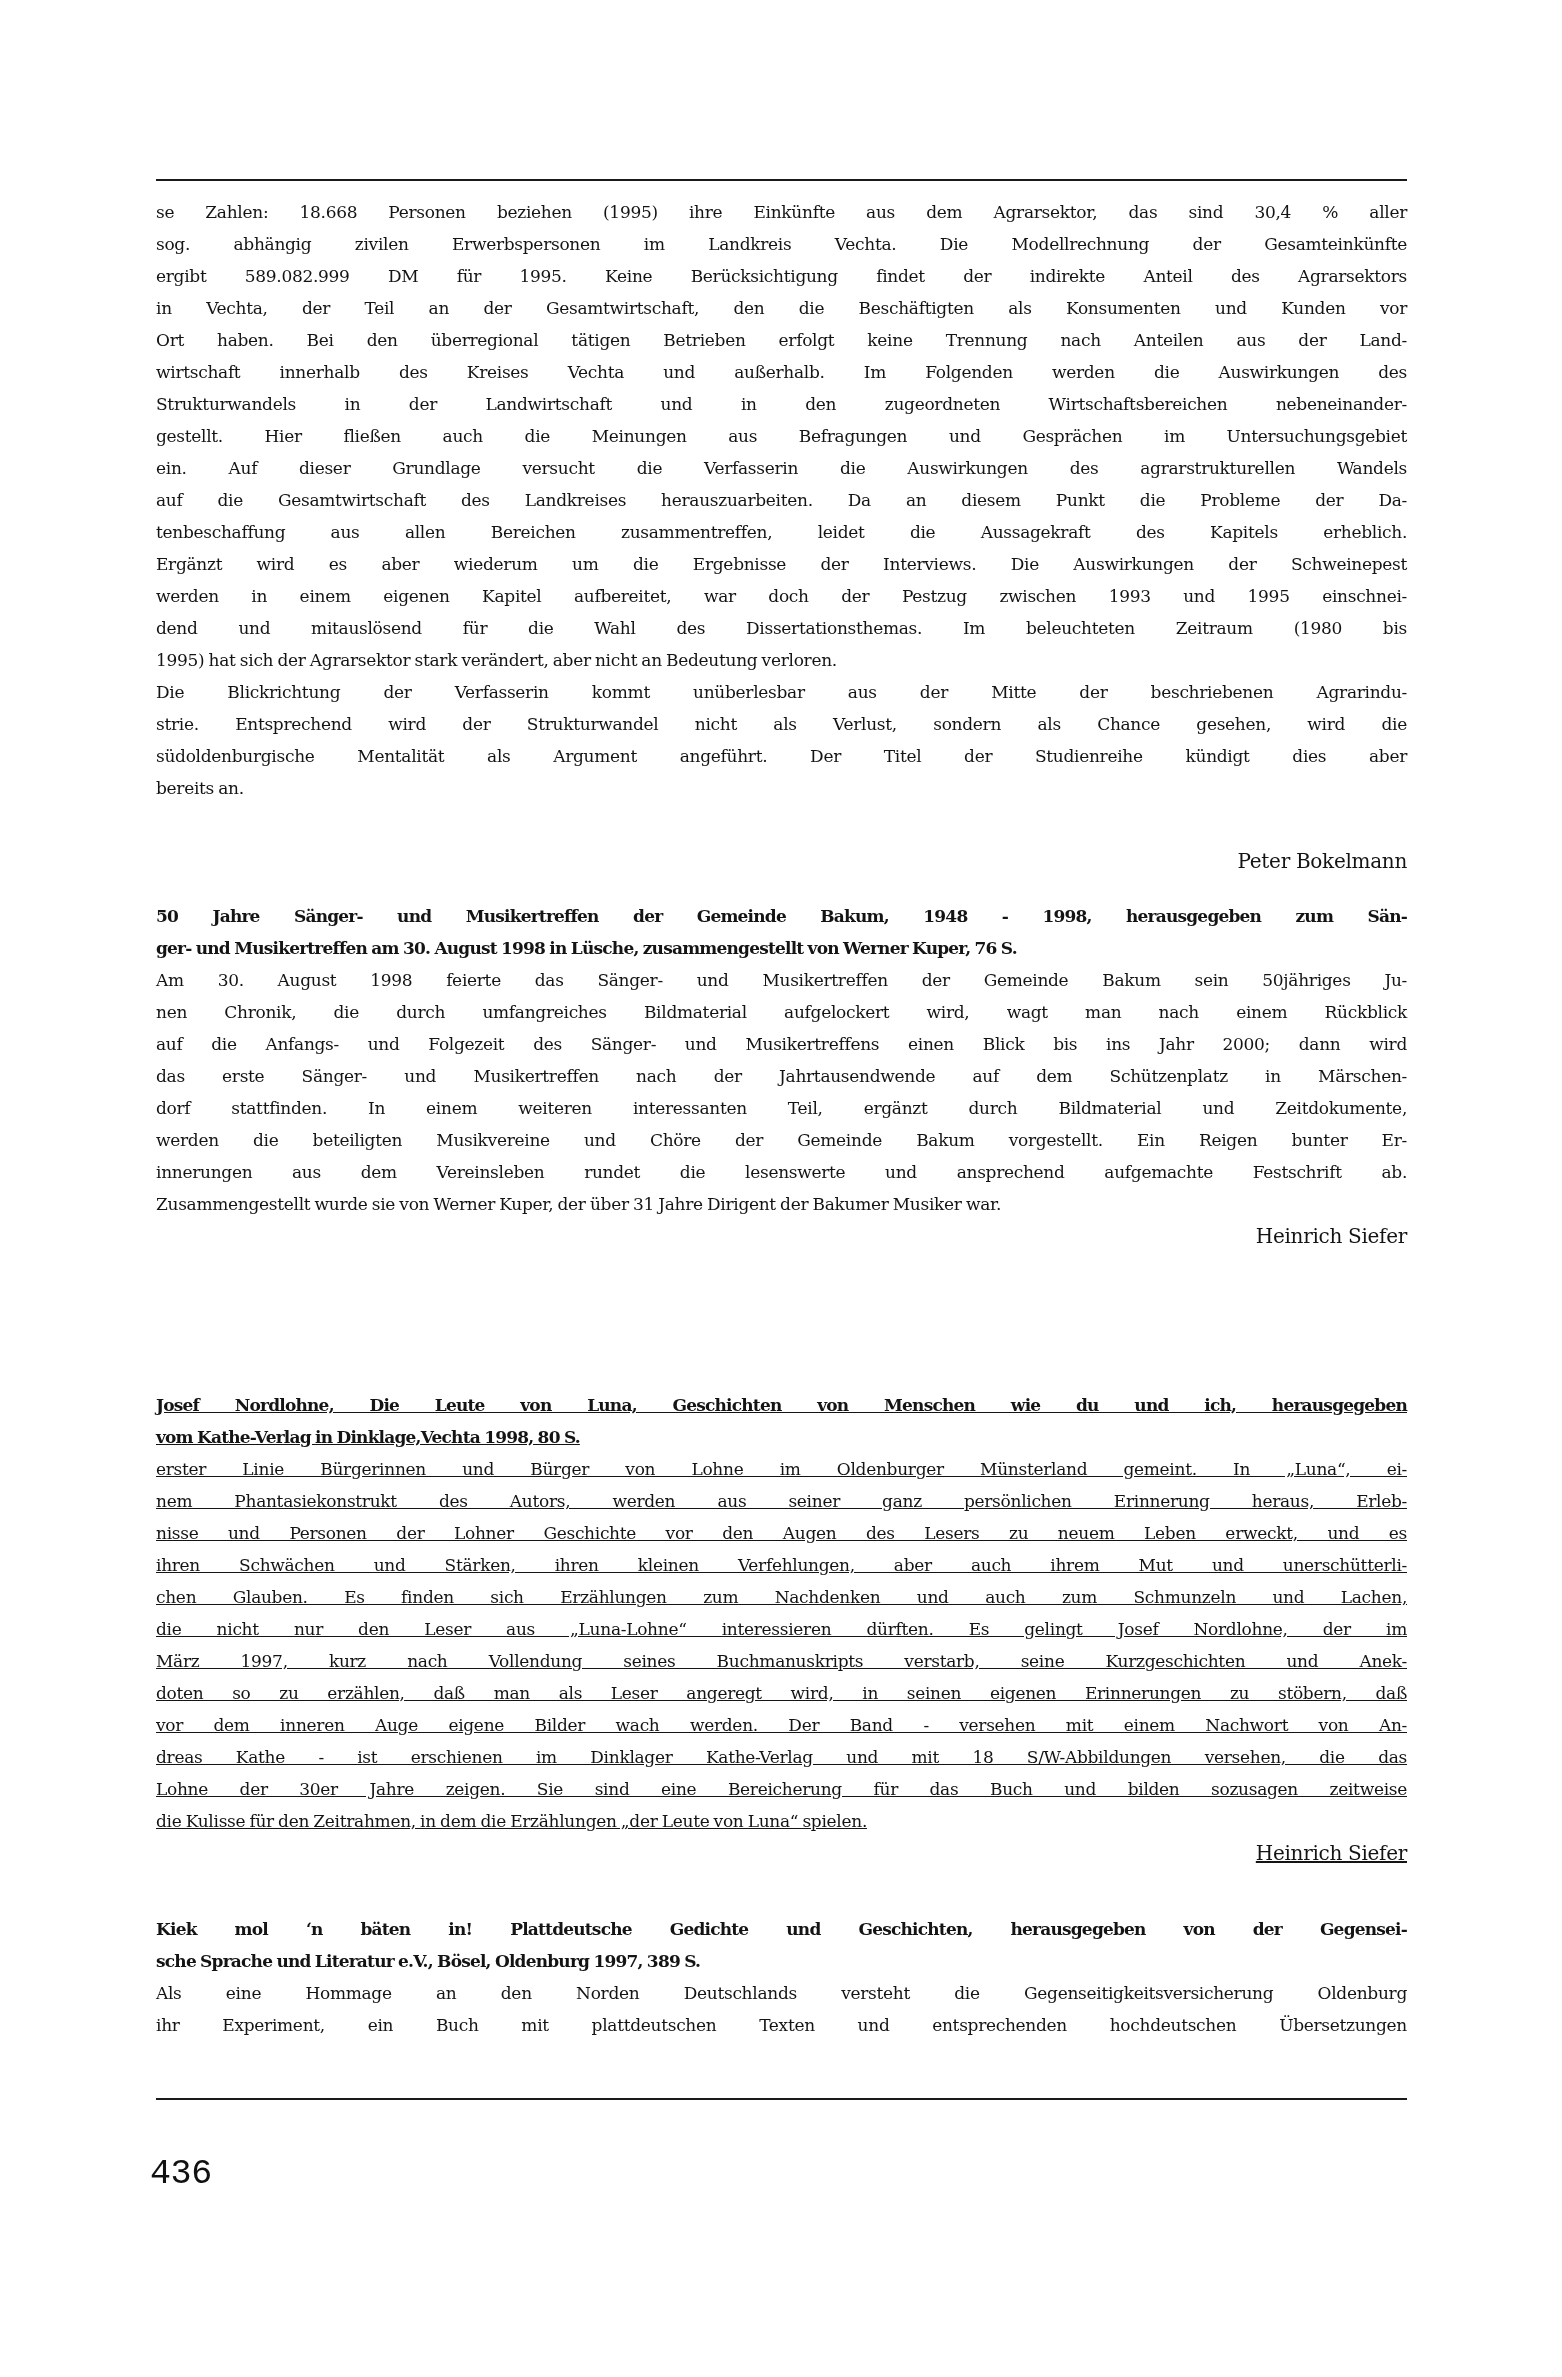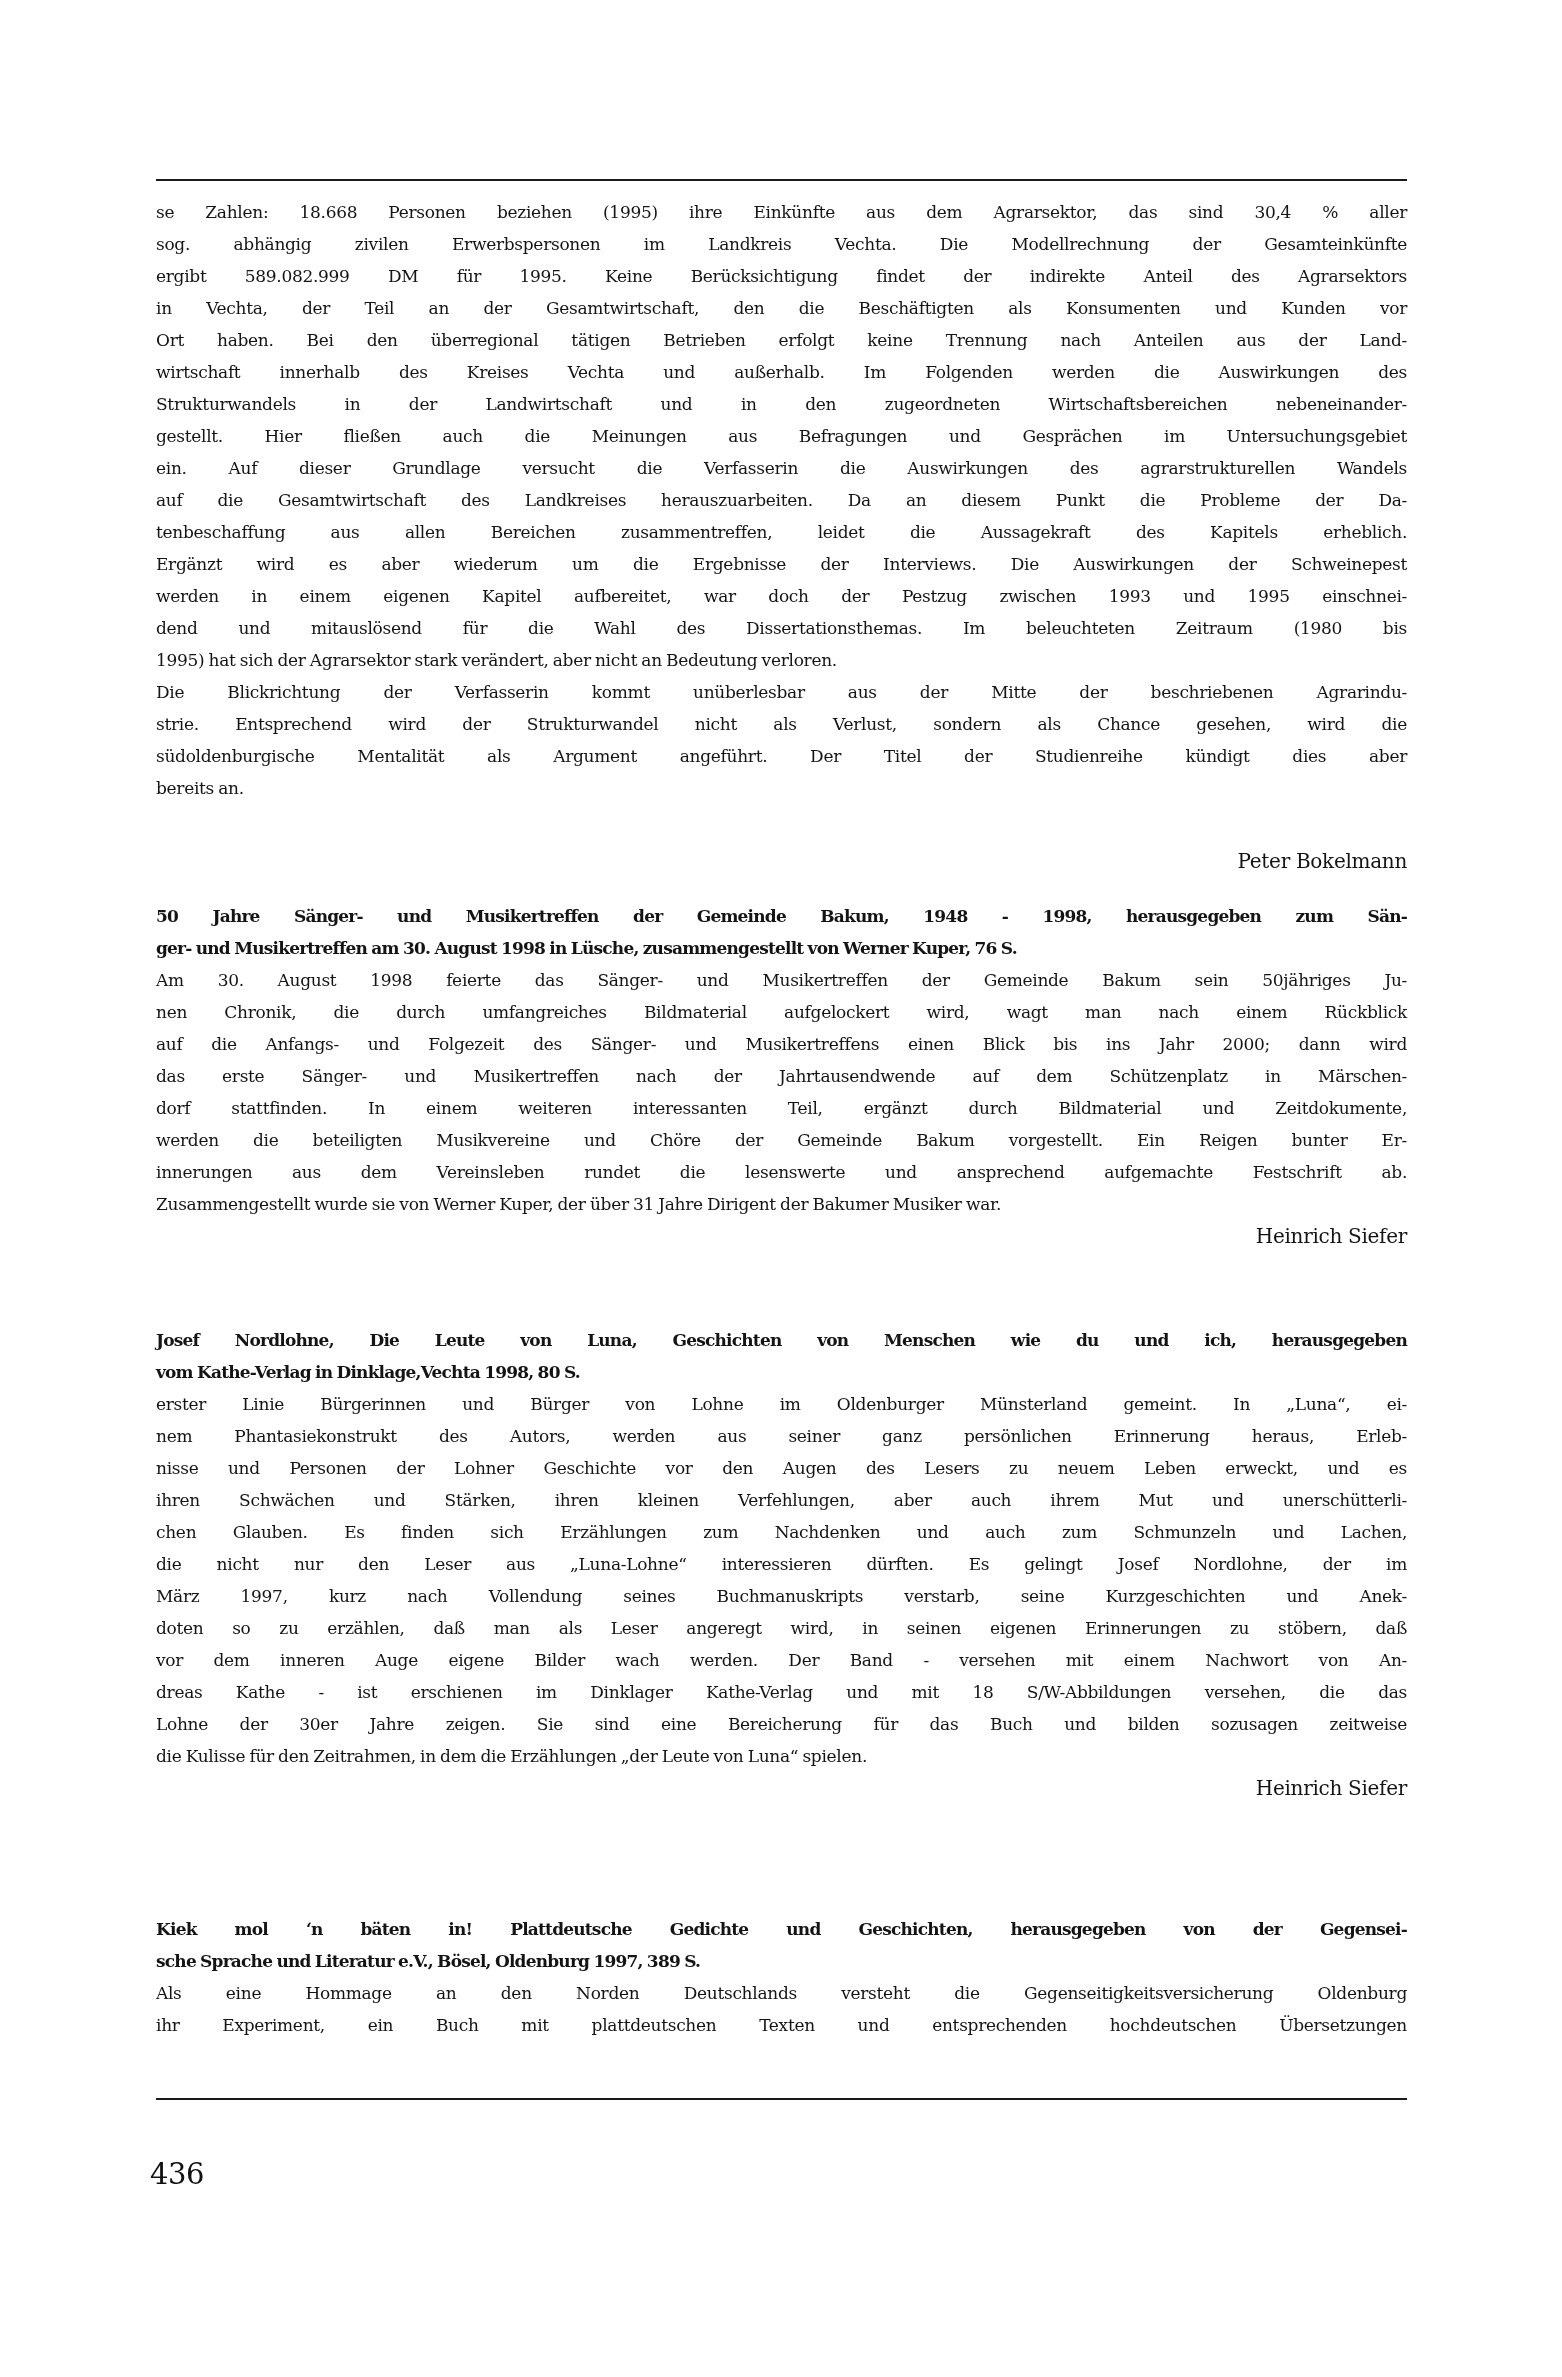--- a/index.html
+++ b/index.html
@@ -7,21 +7,21 @@
          font-family: "DejaVu Serif", "Liberation Serif", serif; color: #141414; }
   .rule { position: absolute; left: 156px; width: 1251px; height: 0; border-top: 2.2px solid #1a1a1a; }
   .rule.top { top: 179px; }
   .rule.bottom { top: 2098px; }
   .block { position: absolute; left: 156px; width: 1251px; }
   .line { display: block; height: 32px; line-height: 32px; font-size: 17px; white-space: nowrap;
           text-align: justify; text-align-last: justify; letter-spacing: -0.3px; word-spacing: -0.9px; }
   .line.last { text-align-last: left; }
   .line.bold { font-weight: bold; letter-spacing: -0.8px; }
   .sig { display: block; height: 32px; line-height: 32px; font-size: 20px; text-align: right; white-space: nowrap; letter-spacing: -0.3px; }
-  .pagenum { position: absolute; left: 150px; top: 2153px; font-size: 29px; line-height: 42px; color: #111; letter-spacing: -0.4px; }
+  .pagenum { position: absolute; left: 150px; top: 2153px; font-size: 35px; line-height: 42px; color: #111; letter-spacing: -0.4px; font-family: Liberation Mono, monospace; }
 </style>
 </head>
 <body>
 
 <div class="rule top"></div>
 
 <div class="block" id="review-0" style="top:196px;">
     <span class="line">se Zahlen: 18.668 Personen beziehen (1995) ihre Einkünfte aus dem Agrarsektor, das sind 30,4 % aller</span>
     <span class="line">sog. abhängig zivilen Erwerbspersonen im Landkreis Vechta. Die Modellrechnung der Gesamteinkünfte</span>
     <span class="line">ergibt 589.082.999 DM für 1995. Keine Berücksichtigung findet der indirekte Anteil des Agrarsektors</span>
@@ -49,21 +49,21 @@
     <span class="line">Am 30. August 1998 feierte das Sänger- und Musikertreffen der Gemeinde Bakum sein 50jähriges Ju-</span>
     <span class="line">nen Chronik, die durch umfangreiches Bildmaterial aufgelockert wird,  wagt man nach einem Rückblick</span>
     <span class="line">auf die Anfangs- und Folgezeit des Sänger- und Musikertreffens einen Blick bis ins Jahr 2000; dann wird</span>
     <span class="line">das erste Sänger- und Musikertreffen nach der Jahrtausendwende auf dem Schützenplatz in Märschen-</span>
     <span class="line">dorf stattfinden. In einem weiteren interessanten Teil, ergänzt durch Bildmaterial und Zeitdokumente,</span>
     <span class="line">werden die beteiligten Musikvereine und Chöre der Gemeinde Bakum vorgestellt. Ein Reigen bunter Er-</span>
     <span class="line">innerungen aus dem Vereinsleben rundet die lesenswerte und ansprechend aufgemachte Festschrift ab.</span>
     <span class="line last">Zusammengestellt wurde sie von Werner Kuper, der über 31 Jahre Dirigent der Bakumer Musiker war.</span>
     <span class="sig">Heinrich Siefer</span>
   </div>
-<div class="block" id="review-2" style="top:1324px;">
+<div class="block" id="review-2" style="top:1389px;text-decoration:underline;">
     <span class="line bold">Josef Nordlohne, Die Leute von Luna, Geschichten von Menschen wie du und ich, herausgegeben</span>
     <span class="line bold last">vom Kathe-Verlag in Dinklage,Vechta 1998, 80 S.</span>
     <span class="line">erster Linie Bürgerinnen und Bürger von Lohne im Oldenburger Münsterland gemeint. In „Luna“, ei-</span>
     <span class="line">nem Phantasiekonstrukt des Autors, werden aus seiner ganz persönlichen Erinnerung heraus, Erleb-</span>
     <span class="line">nisse und Personen der Lohner Geschichte vor den Augen des Lesers zu neuem Leben erweckt, und es</span>
     <span class="line">ihren Schwächen und Stärken, ihren kleinen Verfehlungen, aber auch ihrem Mut und unerschütterli-</span>
     <span class="line">chen Glauben. Es finden sich Erzählungen zum Nachdenken und auch zum Schmunzeln und Lachen,</span>
     <span class="line">die nicht nur den Leser aus „Luna-Lohne“ interessieren dürften. Es gelingt Josef Nordlohne, der im</span>
     <span class="line">März 1997, kurz nach Vollendung seines Buchmanuskripts verstarb, seine Kurzgeschichten und Anek-</span>
     <span class="line">doten so zu erzählen, daß man als Leser angeregt wird, in seinen eigenen Erinnerungen zu stöbern, daß</span>

